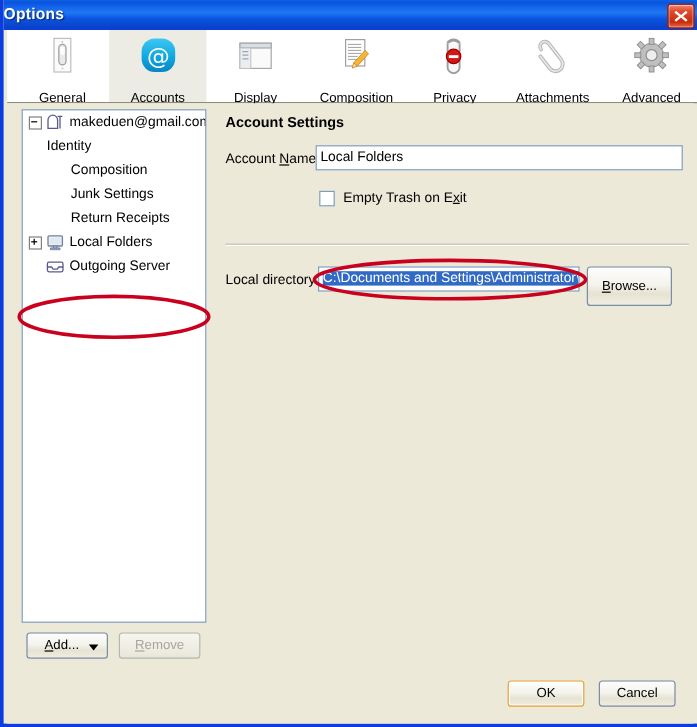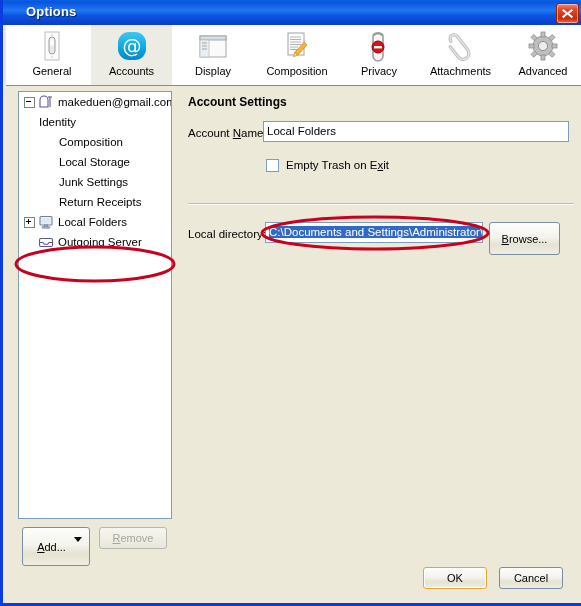--- a/index.html
+++ b/index.html
@@ -17,21 +17,21 @@
     border-top:none;
     background:#ECE9D8;
   }
   
   #titlebar{
     position:absolute;left:0;top:0;width:581px;height:25px;
     background:linear-gradient(180deg,#0B63DD 0%,#0A53E0 8%,#1F78F2 42%,#0C54E3 62%,#0945C8 88%,#0A3CDE 100%);
     overflow:hidden;
   }
   #title-text{
-    position:absolute;left:23px;top:4px;
+    position:absolute;left:0;top:4px;
     color:#FFFFFF;font-size:13px;font-weight:bold;
     text-shadow:1px 1px 1px rgba(0,0,0,.55);
     letter-spacing:.2px;
     white-space:nowrap;
   }
   #close-btn{
     position:absolute;right:5px;top:3px;width:21px;height:19px;
     border-radius:3px;
     background:linear-gradient(180deg,#F08A7A 0%,#E04A2A 28%,#C92A0C 75%,#E86A4A 100%);
     border:1px solid #9A2000;
@@ -48,21 +48,21 @@
   }
   .tabbtn{
     position:absolute;top:0;height:60px;
     display:flex;flex-direction:column;align-items:center;justify-content:flex-start;
     cursor:pointer;box-sizing:border-box;
     padding-top:5px;
   }
   .tabbtn.selected{background:#ECECE4;}
   .tabicon{width:32px;height:32px;position:relative;}
   .tablabel{
-    margin-top:3px;font-size:11px;color:#000;white-space:nowrap;text-align:center;
+    margin-top:14px;font-size:11px;color:#000;white-space:nowrap;text-align:center;
   }
   
   #content{
     position:absolute;left:3px;top:86px;width:575px;height:517px;
     background:#ECE9D8;
   }
   
   #tree-panel{
     position:absolute;left:12px;top:5px;width:154px;height:428px;
     background:#FFFFFF;
@@ -271,23 +271,20 @@
         <span class="tlabel">makeduen@gmail.com</span>
       </div>
 
       <div class="tree-row" style="padding-left:20px;">
         <span class="tlabel">Identity</span>
       </div>
       <div class="tree-row" style="padding-left:40px;">
         <span class="tlabel">Composition</span>
       </div>
       <div class="tree-row" style="padding-left:40px;">
-        <span class="tlabel">Local Storage</span>
-      </div>
-      <div class="tree-row" style="padding-left:40px;">
         <span class="tlabel">Junk Settings</span>
       </div>
       <div class="tree-row" style="padding-left:40px;">
         <span class="tlabel">Return Receipts</span>
       </div>
 
       <div class="tree-row" style="padding-left:5px;">
         <span class="expander plus"></span>
         <span class="tnode-icon">
           <svg width="16" height="14" viewBox="0 0 16 14">
@@ -310,21 +307,21 @@
         <span class="tlabel">Outgoing Server</span>
       </div>
     </div>
 
     <div class="annot" style="left:4px;top:155px;">
       <svg width="170" height="46" viewBox="0 0 170 46">
         <ellipse cx="85" cy="23" rx="79" ry="17" fill="none" stroke="#C9001E" stroke-width="3"></ellipse>
       </svg>
     </div>
 
-    <div class="xpbtn" style="left:16px;top:441px;width:68px;height:39px;">
+    <div class="xpbtn" style="left:16px;top:441px;width:68px;height:22px;">
       <span style="margin-right:9px;"><span class="acc">A</span>dd...</span>
       <svg width="8" height="8" viewBox="0 0 8 8" style="position:absolute;right:7px;top:8px;">
         <polygon points="0,1 8,1 4,6" fill="#000000"></polygon>
       </svg>
     </div>
 
     <div class="xpbtn disabled" style="left:93px;top:441px;width:68px;height:22px;">
       <span><span class="acc">R</span>emove</span>
     </div>
 

